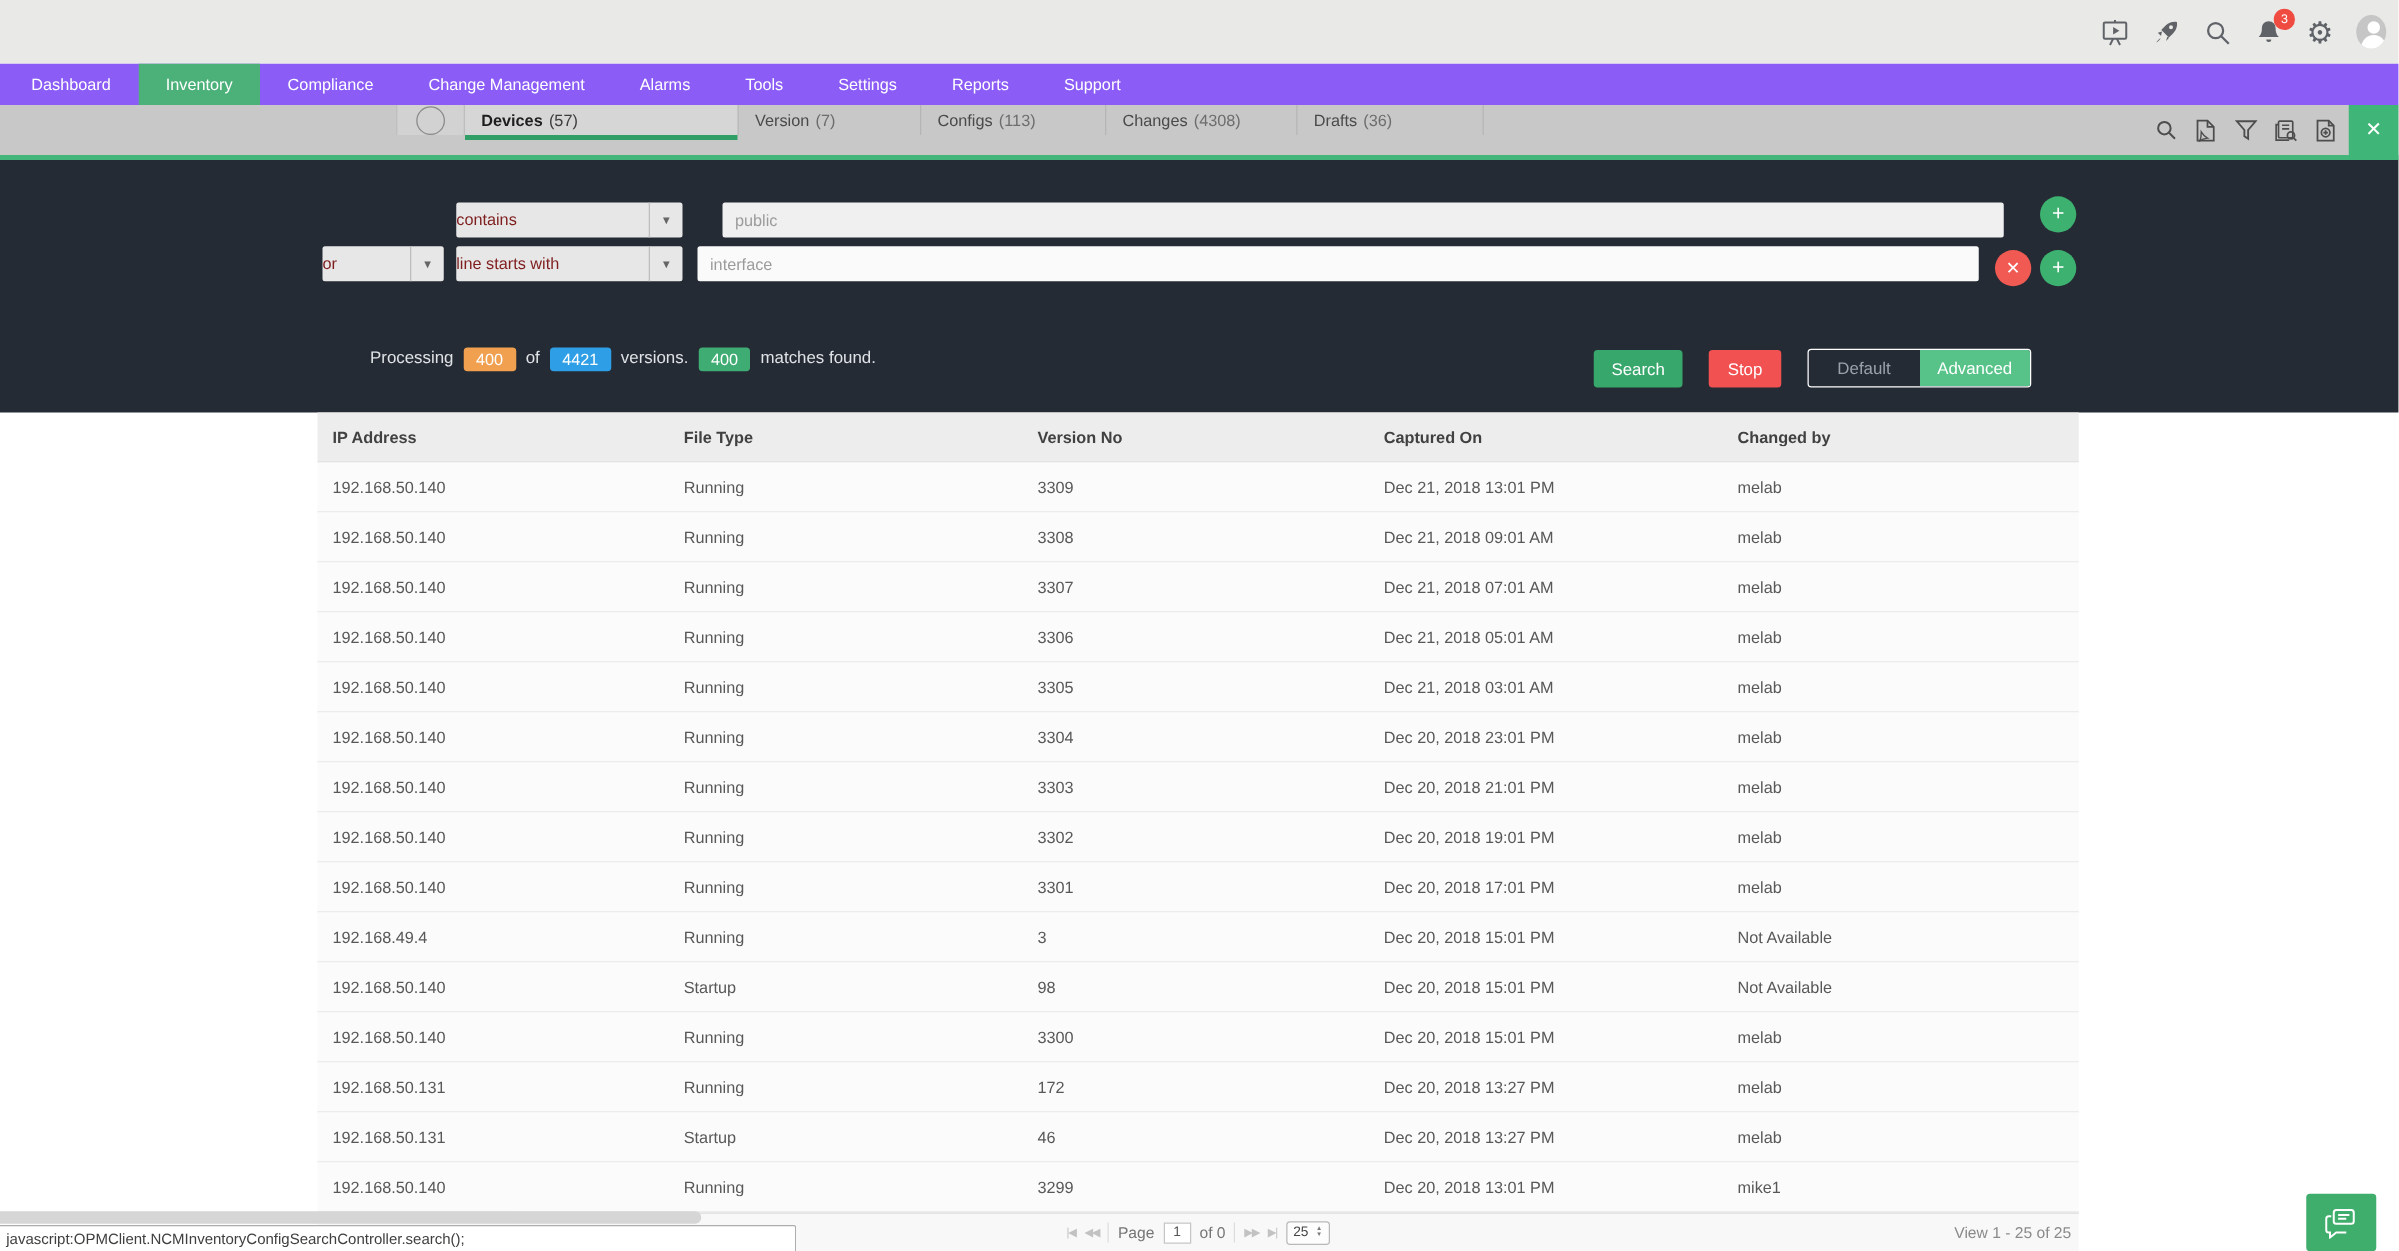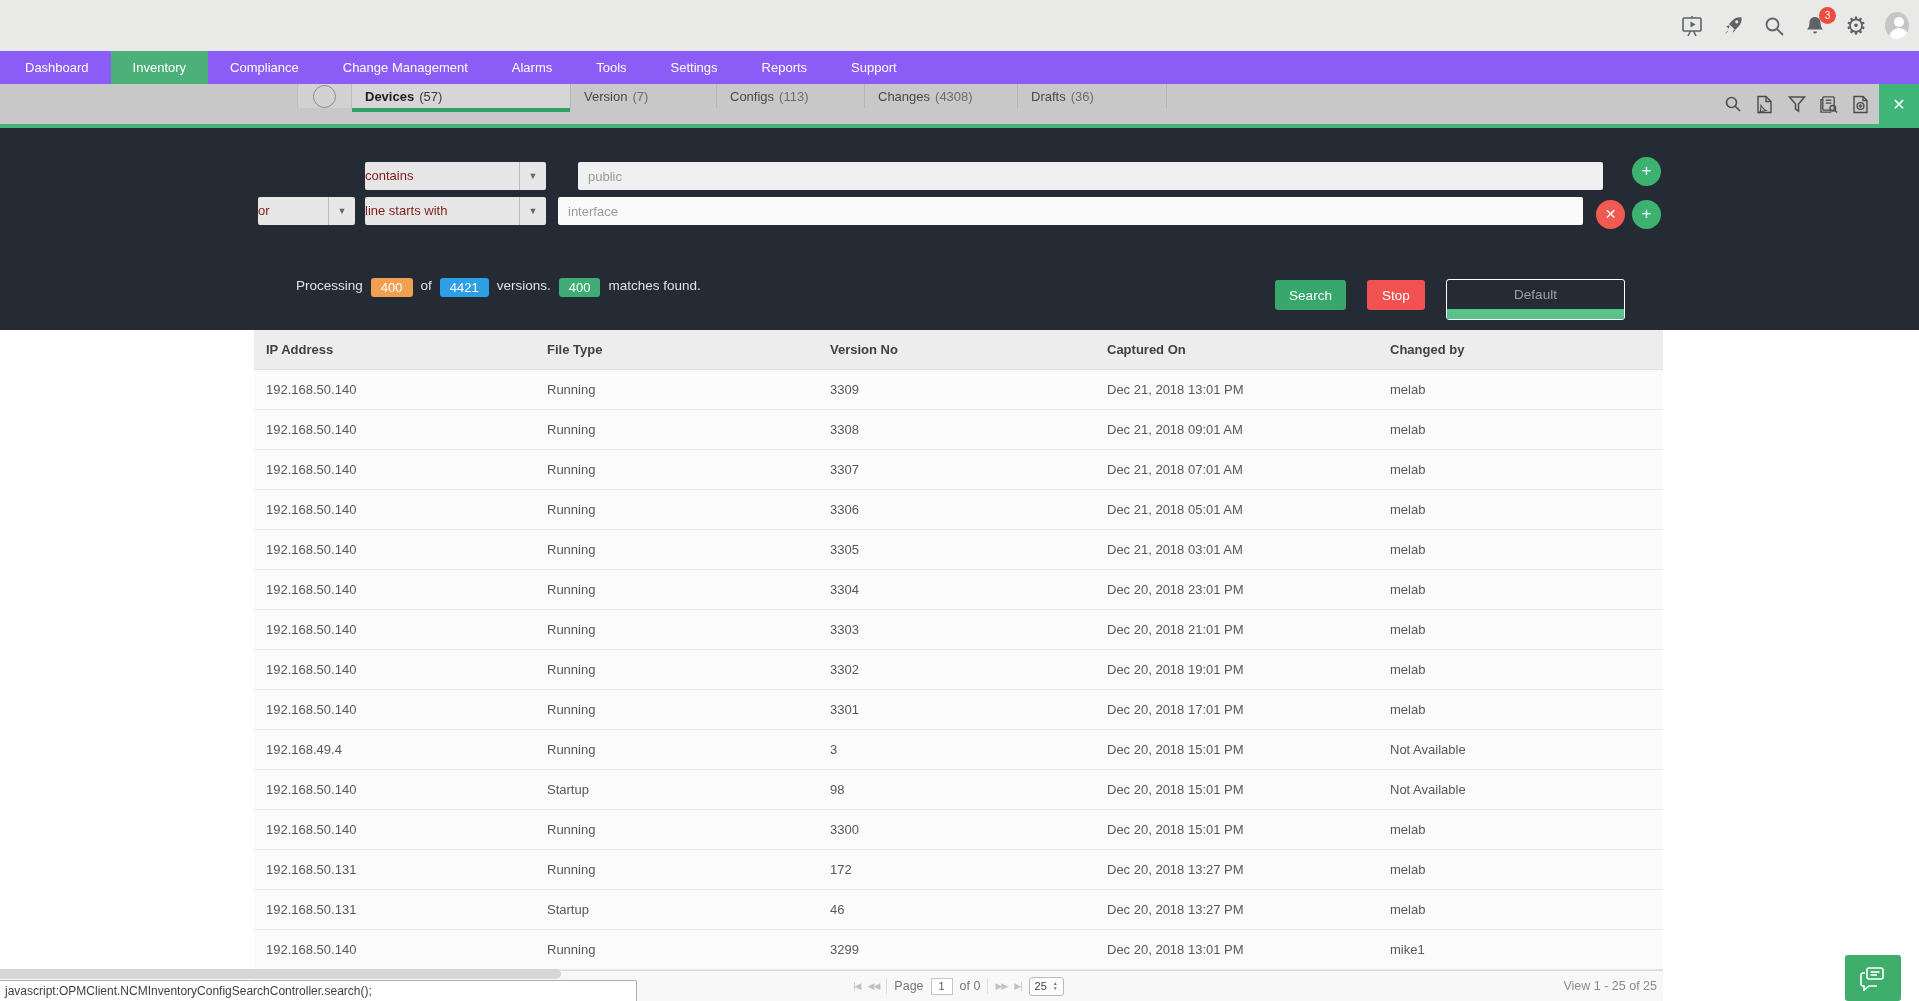--- a/index.html
+++ b/index.html
@@ -27,21 +27,21 @@
   .avatar::after  { content:""; position:absolute; left:3.5px; top:16px; width:20px; height:14px; border-radius:10px 10px 0 0; background:#fff; }
   
   .nav { position:absolute; left:0; top:51px; width:100%; height:33px; background:#8b5cf6; display:flex;text-align:right; }
   .nav-item {
     padding:0 22px; line-height:33px; font-size:13px; color:#fff; cursor:pointer; white-space:nowrap;
   }
   .nav-item:first-child { margin-left:3px; }
   .nav-item.active { background:#4bb179; }
   
   .tabbar { position:absolute; left:0; top:84px; width:100%; height:44px; background:#c8c8c8; border-bottom:4px solid #44b67b; }
-  .tabbar-inner { position:relative; height:24px; display:flex; }
+  .tabbar-inner { position:relative; height:24px; display:flex;margin-left:20px; }
   .tab-spacer { width:298px; border-right:1px solid #bdbdbd; }
   .circle-cell { width:54px; background:#d2d2d2; border-right:1px solid #bdbdbd; display:flex; align-items:center; justify-content:center; }
   .circle-cell .ring { width:23px; height:23px; border:1px solid #8a8a8a; border-radius:50%; }
   .tab {
     position:relative; display:flex; align-items:center; padding-left:13px; gap:5px;
     font-size:13px; color:#4a4a4a; border-right:1px solid #b5b5b5; cursor:pointer; white-space:nowrap;
   }
   .tab .cnt { color:#6d6d6d; }
   .tab.active { background:#d6d6d6; color:#1e1e1e; font-weight:bold; }
   .tab.active .cnt { color:#3c3c3c; font-weight:normal; }
@@ -71,21 +71,21 @@
   .rem2 { left:1596px; top:72px; }
   .add2 { left:1632px; top:72px; }
   .proc-line { position:absolute; left:296px; top:150px; height:30px; display:flex; align-items:flex-start; gap:8px; font-size:13.5px; color:#dfe2e6; }
   .pbadge { padding:2px 10px; border-radius:3px; color:#fff; font-size:13px; }
   .pbadge.orange { background:#f0a04f; }
   .pbadge.blue { background:#2e9fe6; }
   .pbadge.greenb { background:#3fac73; }
   .btn { position:absolute; height:30px; border:none; border-radius:3px; color:#fff; font-size:13.5px; cursor:pointer; font-family:"Liberation Sans",sans-serif; }
   .btn-search { left:1275px; top:152px; width:71px; background:#38a76c; }
   .btn-stop { left:1367px; top:152px; width:58px; background:#f15150; }
-  .toggle { position:absolute; left:1446px; top:151px; width:179px; height:41px; border:1px solid #fff; border-radius:3px; display:flex; overflow:hidden;flex-direction:column; }
+  .toggle { position:absolute; left:1446px; top:151px; width:179px; height:31px; border:1px solid #fff; border-radius:3px; display:flex; overflow:hidden; }
   .toggle .seg { flex:1; text-align:center; line-height:29px; font-size:13.5px; cursor:pointer; }
   .seg-default { color:#9aa1a9; background:transparent; }
   .seg-advanced { color:#fff; background:#57c389; }
   
   .tbl-header { position:absolute; left:254px; top:330px; width:1409px; height:40px; background:#ededed; display:flex; align-items:center; border-bottom:1px solid #e0e0e0; }
   .tbl-header .cell { font-size:13px; font-weight:bold; color:#414141; }
   .tbl-body { position:absolute; left:254px; top:370px; width:1409px; }
   .trow { display:flex; align-items:center; height:40px; background:#fbfbfb; border-bottom:1px solid #e7e7e7; cursor:pointer; }
   .cell { padding-left:12px; font-size:13px; color:#585858; white-space:nowrap; overflow:hidden; }
   .c1{width:281px}.c2{width:283px}.c3{width:277px}.c4{width:283px}.c5{width:285px}

